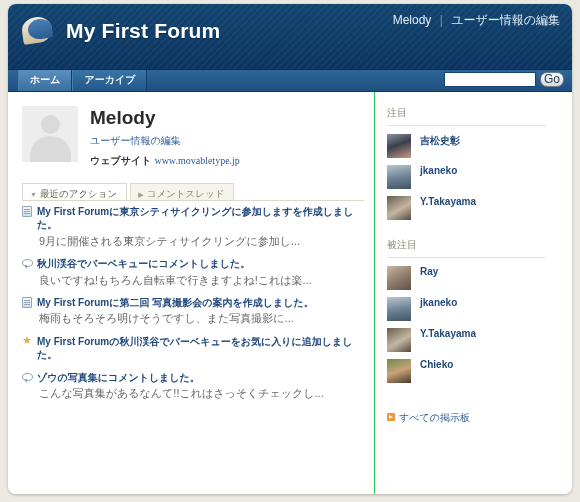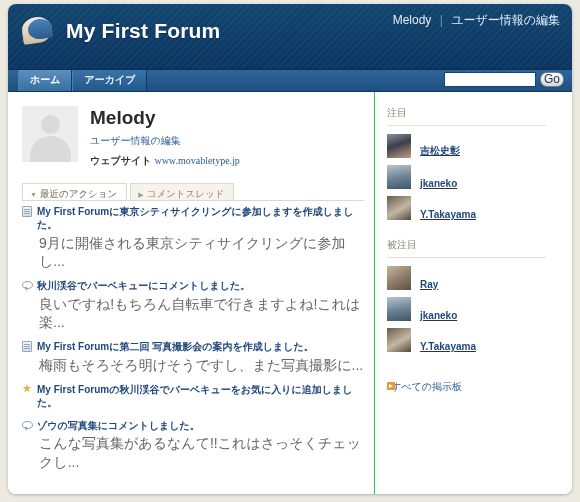--- a/index.html
+++ b/index.html
@@ -235,21 +235,21 @@
   .ic-star {
     color: #d9b44a; font-size: 11px; line-height: 10px;
     top: 0px;
   }
   .act-title {
     font-size: 10px; font-weight: bold; color: #21497c;
     line-height: 1.35;
   }
   .act-title a { color: #21497c; text-decoration: none; }
   .act-snippet {
-    font-size: 14px; color: #666;
+    font-size: 11px; color: #666;
     margin-top: 2px; line-height: 1.3;
     padding-left: 2px;
   }
   .more-link {
     margin-top: 16px;
     font-size: 10px; color: #2c5d96; text-decoration: none;
     display: inline-block;
     position: relative; padding-left: 12px;
   }
   .arrow-ic {
@@ -268,39 +268,38 @@
 
   
   .side-head {
     font-size: 10px; color: #8d8877;
     padding-bottom: 5px;
     border-bottom: 1px solid #e4e0d6;
     margin-bottom: 8px;
   }
   .side-block { margin-bottom: 18px; }
   .user-row {
-    display: flex; align-items: flex-end;
+    display: flex; align-items: flex-start;
     margin-bottom: 7px;
-    text-decoration: underline;
   }
   .avatar-sm {
     width: 24px; height: 24px;
     flex: 0 0 auto;
     background: #ccc;
     overflow: hidden;
     position: relative;
   }
   .user-name {
     margin-left: 9px;
     font-size: 10px; font-weight: bold;
     color: #21497c; text-decoration: none;
   }
   .all-link {
     font-size: 10px; color: #2c5d96; text-decoration: none;
-    position: relative; padding-left: 4px;
+    position: relative; padding-left: 12px;
     display: inline-block;
     margin-top: 10px;
   }
 
   
   .footer {
     height: 46px;
     background: #fff;
     position: relative;
   }
@@ -424,20 +423,24 @@
             <a href="#" class="user-name">Ray</a>
           </div>
           <div class="user-row">
             <span class="avatar-sm" style="background:linear-gradient(170deg,#b9c6cf 0%,#6f8596 50%,#3e5665 100%)"></span>
             <a href="#" class="user-name">jkaneko</a>
           </div>
           <div class="user-row">
             <span class="avatar-sm" style="background:linear-gradient(150deg,#6a5b4b 0%,#c3b7a3 55%,#54483c 100%)"></span>
             <a href="#" class="user-name">Y.Takayama</a>
           </div>
+          <div class="user-row">
+            <span class="avatar-sm" style="background:linear-gradient(160deg,#6d8a4f 0%,#c9a377 50%,#463a2c 100%)"></span>
+            <a href="#" class="user-name">Chieko</a>
+          </div>
         </div>
 
         <a href="#" class="all-link">
           <span class="arrow-ic"></span><span>すべての掲示板</span>
         </a>
       </div>
     </div>
 
     <div class="footer">
       

